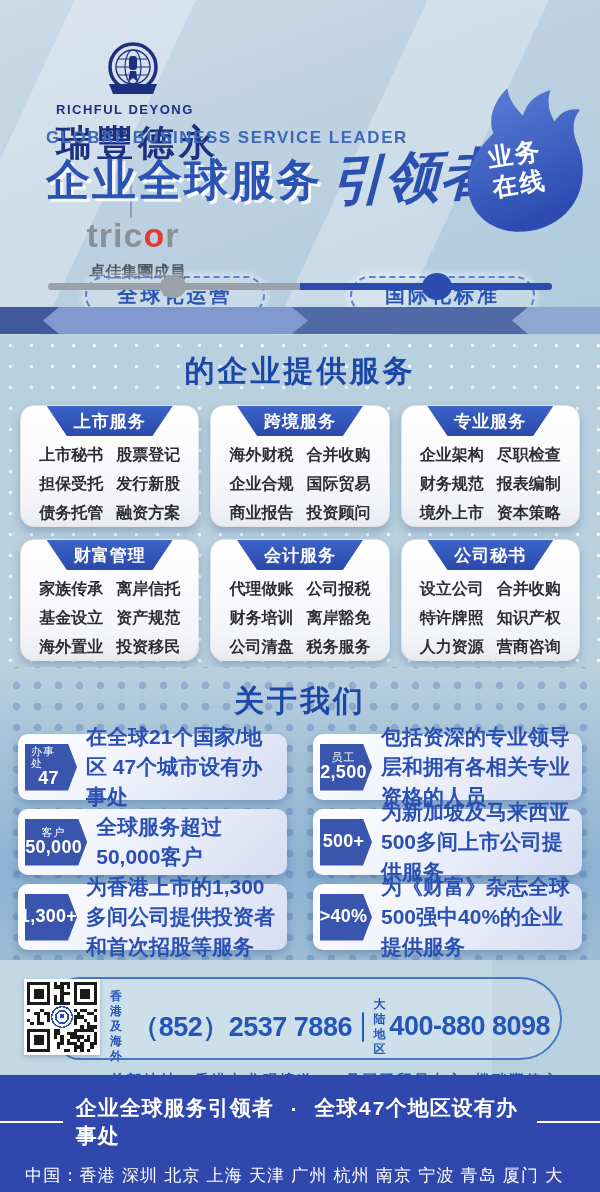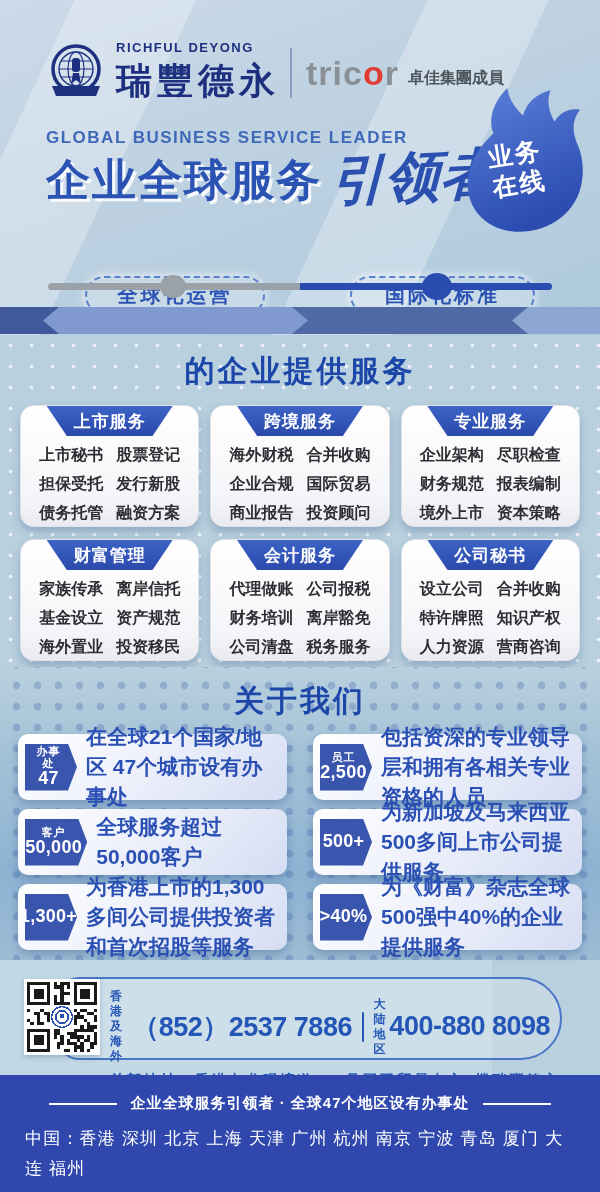--- a/index.html
+++ b/index.html
@@ -10,21 +10,21 @@
     background:#b9d0de;
   }
   .page { width:600px; height:1192px; position:relative; }
 
   
   .hero { position:relative; width:600px; height:335px;
     background:linear-gradient(160deg,#ccdae8 0%,#bdd1e1 45%,#aecadd 100%); overflow:hidden; }
   .hero::before { content:""; position:absolute; inset:-50%;
     background:repeating-linear-gradient(115deg, rgba(255,255,255,0) 0 90px, rgba(255,255,255,.28) 90px 200px, rgba(255,255,255,0) 200px 320px);
     pointer-events:none; }
-  .brand-row { position:absolute; left:46px; top:40px; display:flex; align-items:center; }
+  .brand-row { position:absolute; left:46px; top:40px; display:flex; align-items:center;flex-direction:column; }
   .emblem { width:60px; height:62px; }
   .brand-text { margin-left:10px; color:#1d3080; }
   .brand-en { font-size:13px; font-weight:bold; letter-spacing:1.5px; }
   .brand-cn { font-size:36px; font-weight:bold; letter-spacing:5px; margin-top:2px; }
   .brand-divider { width:2px; height:50px; background:#8d9cc3; margin:0 14px 0 10px; }
   .tricor { font-size:34px; font-weight:bold; color:#8a9196; letter-spacing:1px; line-height:1; }
   .tricor .red-o { color:#e03c31; }
   .tricor-desc { font-size:16px; font-weight:bold; color:#4d555c; margin-left:9px; margin-top:10px; }
 
   .headline { position:absolute; left:46px; top:128px; }
@@ -91,21 +91,21 @@
     background-size:21px 21px; background-position:6px 8px; pointer-events:none; }
   .stat-grid { position:relative; margin-top:12px; display:grid; grid-template-columns:repeat(2,1fr);
     gap:9px 26px; }
   .stat-card { height:66px; border-radius:10px; display:flex; align-items:center; padding-left:7px;
     background:linear-gradient(135deg,#ffffff 0%,#eef1fb 45%,#d5ddf3 100%);
     box-shadow:0 4px 8px rgba(55,85,135,.35); }
   .stat-badge { min-width:52px; height:47px; padding:0 11px 0 6px;
     background:#3a55ad; color:#fff;
     clip-path:polygon(0 0,calc(100% - 9px) 0,100% 50%,calc(100% - 9px) 100%,0 100%);
     display:flex; flex-direction:column; align-items:center; justify-content:center; line-height:1.1; }
-  .stat-badge-label { font-size:11px; font-weight:bold; letter-spacing:1px;text-align:center; }
+  .stat-badge-label { font-size:11px; font-weight:normal; letter-spacing:1px; }
   .stat-badge-value { font-size:18px; font-weight:900; letter-spacing:.3px; }
   .stat-text { margin-left:9px; margin-right:6px; color:#2b50b4; font-size:21px; font-weight:bold; line-height:1.42; }
 
   
   .contact { position:relative; width:492px; height:115px; background:#c2d8e4; }
   .contact-box { position:absolute; left:56px; top:17px; width:506px; height:83px;
     border:2px solid #4a76c8; border-radius:26px 46px 46px 26px;
     background:rgba(255,255,255,.18); padding:10px 10px 0 52px; }
   .qr { position:absolute; left:24px; top:19px; width:76px; height:76px; background:#fff; padding:3px;
     box-shadow:0 2px 5px rgba(50,80,120,.3); }
@@ -114,21 +114,21 @@
   .phone-label { font-size:12px; font-weight:bold; line-height:1.25; text-align:justify; }
   .phone-label span { display:block; }
   .phone-num { font-size:27px; font-weight:900; letter-spacing:-.5px; margin-left:3px; white-space:nowrap; }
   .phone-divider { width:3px; height:30px; background:#2456b8; margin:0 10px; border-radius:2px; }
   .address-row { margin-top:7px; color:#2456b8; font-size:14.5px; font-weight:bold; letter-spacing:2.5px; white-space:nowrap; }
 
   
   .footer { position:relative; width:600px; height:117px; background:#3048ad; color:#fff; padding-top:19px; }
   .footer-title-row { display:flex; align-items:center; justify-content:center; gap:13px; }
   .footer-line { width:68px; height:2px; background:#fff; }
-  .footer-title { font-size:15px; font-weight:900; letter-spacing:1px; }
+  .footer-title { font-size:21px; font-weight:900; letter-spacing:1px;font-family:Liberation Mono, monospace; }
   .footer-locations { margin-top:11px; padding:0 25px; font-size:17px; font-weight:500; letter-spacing:1.2px; line-height:1.75; }
 </style>
 </head>
 <body>
 
 <div class="page">
 
   <div class="hero">
     <div class="brand-row">
       <svg class="emblem" viewBox="0 0 60 62">

